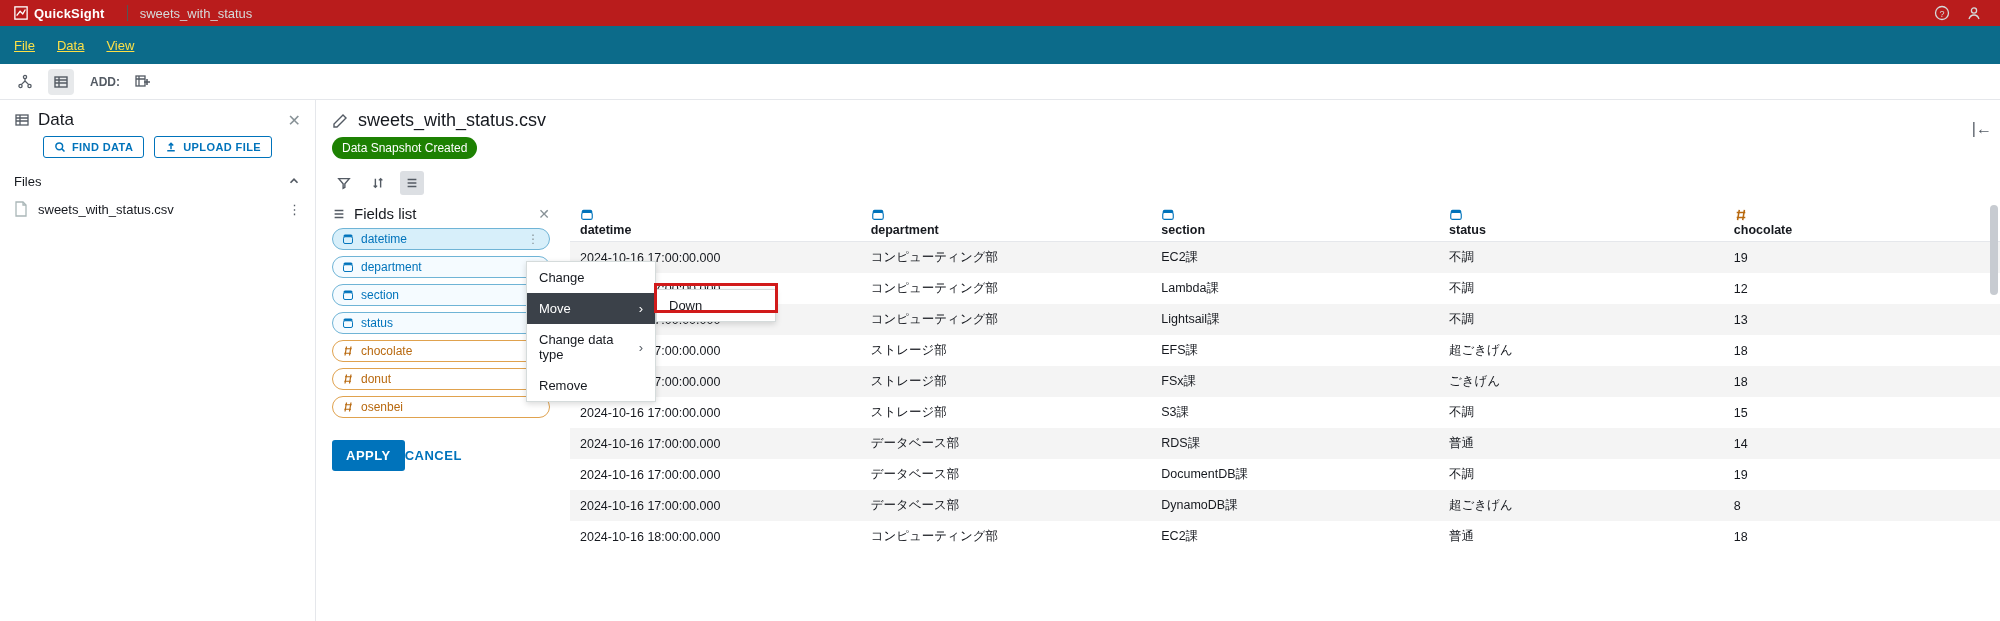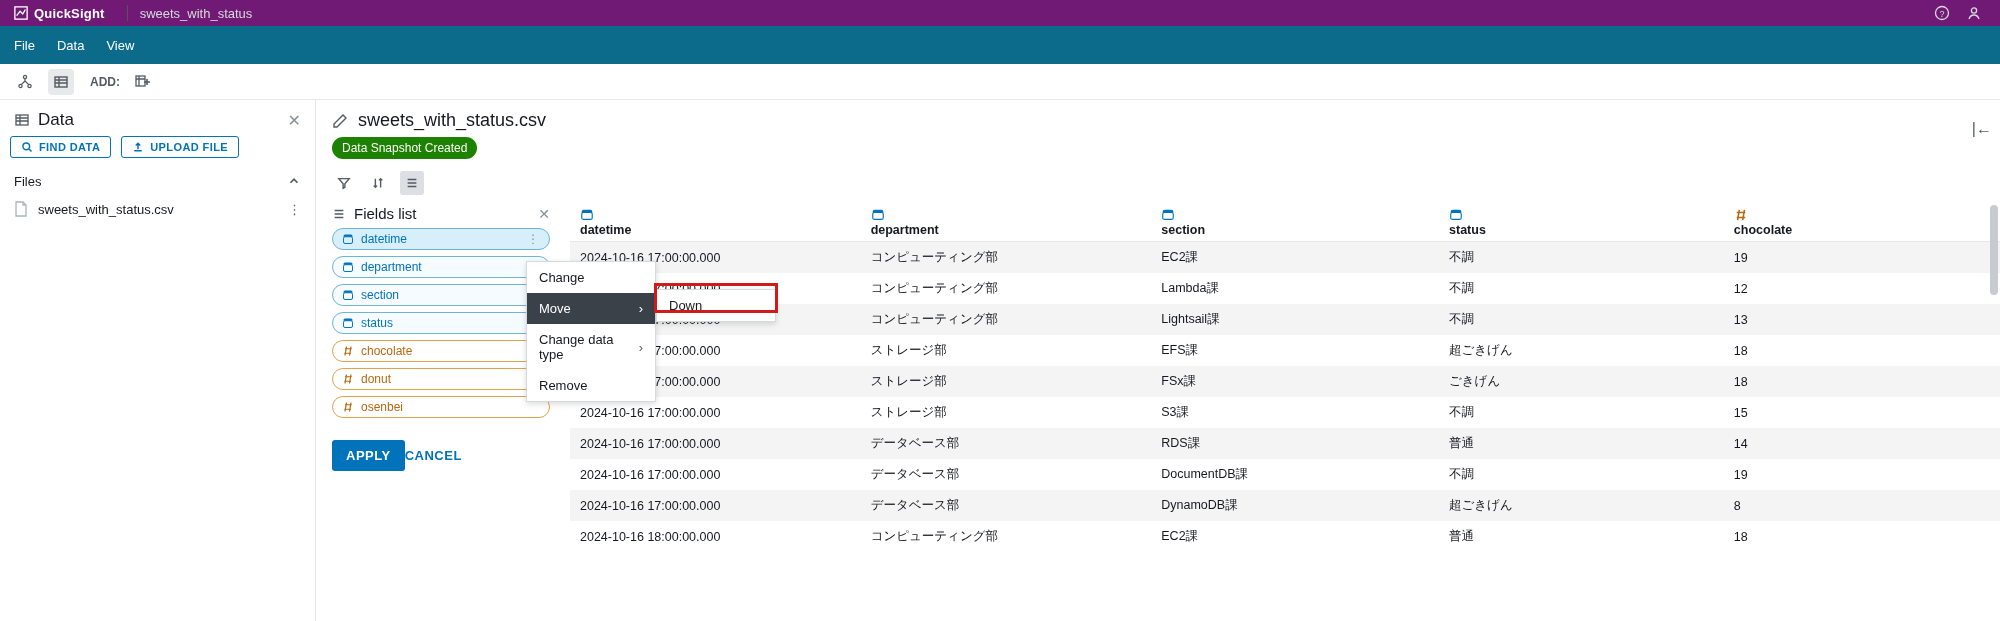--- a/index.html
+++ b/index.html
@@ -1,53 +1,53 @@
 <!DOCTYPE html>
 <html><head>
 <meta charset="utf-8">
 <style>
   * { box-sizing: border-box; font-family: "Amazon Ember", "Helvetica Neue", Arial, sans-serif; margin: 0; padding: 0; }
   html, body { width: 2000px; height: 621px; overflow: hidden; background: #fff; color: #16191f; }
 
   
   .top-header {
-    height: 26px; background: #701a75; display: flex; align-items: center; color: #fff;
+    height: 26px; background: #b91c1c; display: flex; align-items: center; color: #fff;
     padding: 0 14px; font-size: 13px;
   }
   .top-header .brand { font-weight: 600; margin-right: 10px; letter-spacing: .2px;}
   .top-header .brand-icon { display:inline-block; width:14px; height:14px; margin-right:6px; vertical-align:-2px; }
   .top-header .divider { width:1px; height:16px; background:#555; margin:0 12px; }
   .top-header .title { color:#d5dbdb; }
   .top-header .spacer { flex:1; }
   .top-header .icon-btn { width:24px; height:24px; display:flex; align-items:center; justify-content:center; color:#d5dbdb; margin-left:8px; cursor:pointer; }
 
   
   .menu-bar {
     height: 38px; background: #0c6b8a; display:flex; align-items:center; padding:0 14px; gap:22px;
   }
-  .menu-bar .menu-item { color:#ffffff; font-size:13px; cursor:pointer; }
+  .menu-bar .menu-item { color:#fde047; font-size:13px; cursor:pointer;text-decoration:underline; }
 
   
   .tool-bar {
     height: 36px; background:#fff; border-bottom:1px solid #e5e7eb; display:flex; align-items:center;
     padding:0 12px; gap:10px; font-size:12px;
   }
   .tool-bar .ticon { width:26px; height:26px; display:flex; align-items:center; justify-content:center; color:#545b64; border-radius:4px; cursor:pointer; }
   .tool-bar .ticon.active { background:#e7e9eb; }
   .tool-bar .add-label { color:#545b64; font-weight:600; margin-left:6px; }
 
   
   .main { display:flex; height: calc(621px - 26px - 38px - 36px); }
 
   
   .sidebar { width: 316px; border-right:1px solid #e5e7eb; display:flex; flex-direction:column; }
   .sb-header { display:flex; align-items:center; padding:10px 14px 6px; gap:8px; }
   .sb-header .title { font-size:17px; font-weight:400; color:#16191f; flex:1; }
   .sb-header .close { color:#879196; cursor:pointer; font-size:16px; }
-  .sb-actions { display:flex; gap:10px; padding:0 10px 12px; }
+  .sb-actions { display:flex; gap:10px; padding:0 10px 12px;justify-content:center; }
   .sb-btn {
     border:1px solid #0073bb; color:#0073bb; background:#fff; font-size:11px; font-weight:700;
     padding:4px 10px; border-radius:3px; letter-spacing:.4px; cursor:pointer; display:flex; align-items:center; gap:6px;
   }
   .sb-section-title { font-size:13px; padding:4px 14px 6px; color:#16191f; display:flex; align-items:flex-start; }
   .sb-section-title .chev { margin-left:auto; color:#545b64; cursor:pointer; }
   .file-row { display:flex; align-items:center; padding:6px 14px; font-size:13px; color:#16191f; }
   .file-row .ficon { width:16px; height:16px; margin-right:8px; color:#879196; }
   .file-row .dots { margin-left:auto; color:#545b64; cursor:pointer; }
 

